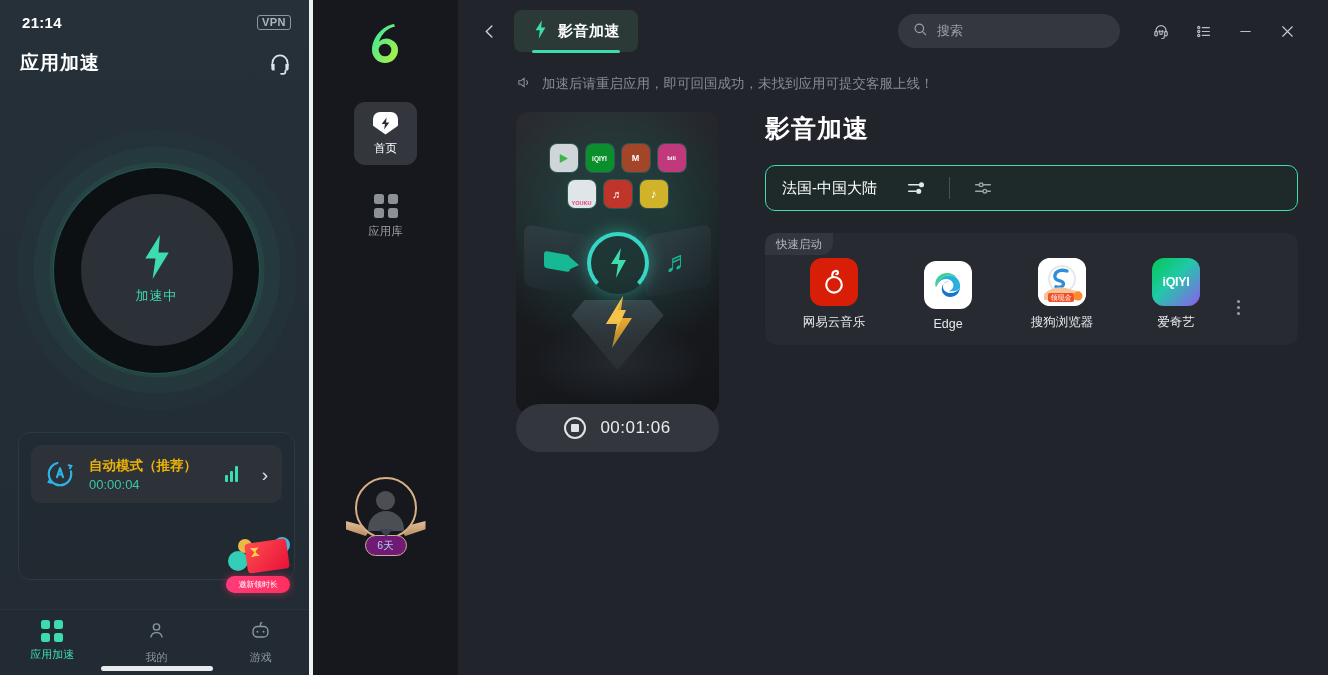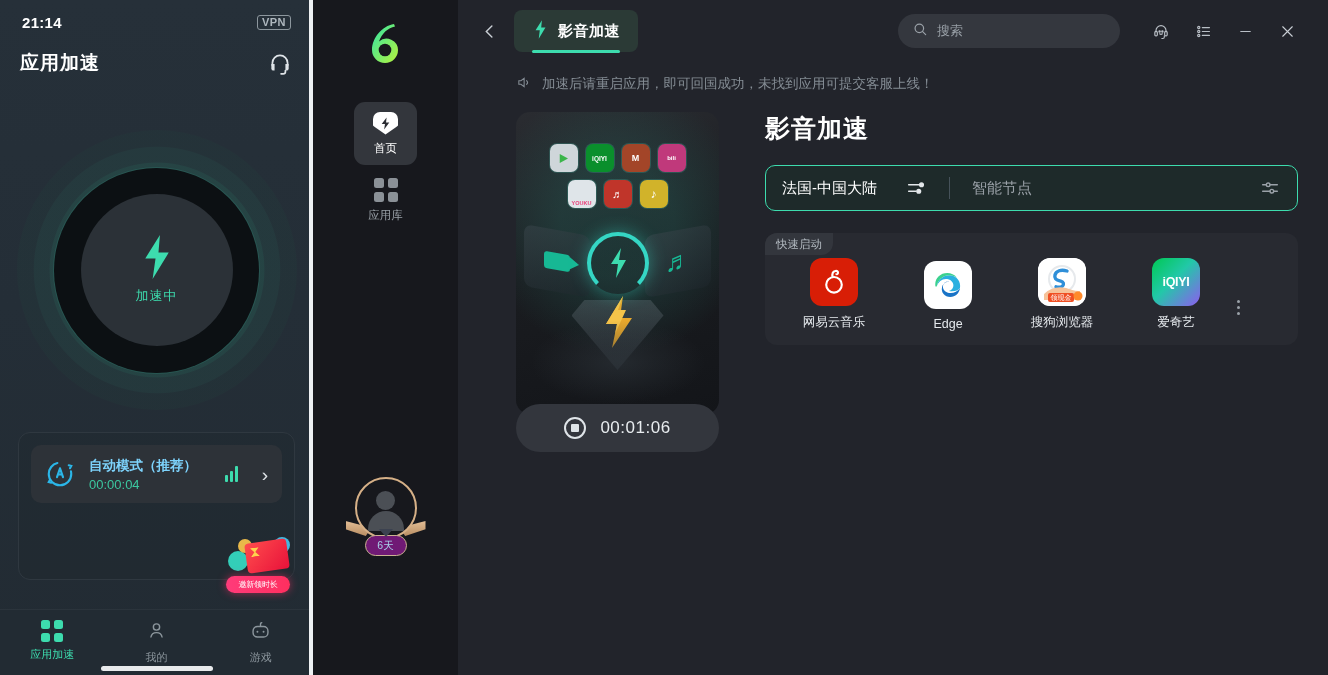--- a/index.html
+++ b/index.html
@@ -72,21 +72,21 @@
     border:1px solid #2f3840; border-radius:12px;
     background: rgba(32,40,47,.35);
   }
   .mode-card {
     position:absolute; left:12px; right:12px; top:12px; height:58px;
     background:#2d3238; border-radius:10px;
     display:flex; align-items:center; padding:0 14px; gap:14px;
   }
   .mode-ic { width:30px; height:30px; color:#2bb6e8; flex:0 0 30px; }
   .mode-texts { flex:1; display:flex; flex-direction:column; gap:2px; }
-  .mode-name { color:#7dd3fc; font-size:13.5px; font-weight:bold; }
+  .mode-name { color:#eab308; font-size:13.5px; font-weight:bold; }
   .mode-time { color:#3ddcae; font-size:13px; opacity:.88; }
   .mode-bars { display:flex; align-items:flex-end; gap:2px; height:16px; }
   .mode-bars i { width:3px; background:#3ddcae; border-radius:1px; display:block; }
   .mode-bars i:nth-child(1){height:7px}
   .mode-bars i:nth-child(2){height:11px}
   .mode-bars i:nth-child(3){height:16px}
   .chev-r { color:#dfe4e8; font-size:19px; margin-left:10px; line-height:1; }
   .supported-link {
     position:absolute; left:0; right:0; top:96px; text-align:center;
     color:#8e989f; font-size:12.5px; text-decoration:underline;
@@ -132,21 +132,21 @@
     position:absolute; right:0; top:0; width:4px; height:675px;
     background:#eef1f3;
   }
 
   
   .nav {
     flex:0 0 145px; width:145px; height:675px;
     background:#17181d; position:relative;
   }
   .brand-logo { position:absolute; top:18px; left:50%; transform:translateX(-50%); width:52px; height:52px; }
-  .nav-items { position:absolute; top:102px; left:0; right:0; display:flex; flex-direction:column; align-items:center; gap:4px;}
+  .nav-items { position:absolute; top:102px; left:0; right:0; display:flex; flex-direction:column; align-items:center; gap:20px;}
   .nav-item {
     width:63px; height:63px; border-radius:11px;
     display:flex; flex-direction:column; align-items:center; justify-content:center; gap:6px;
   }
   .nav-item.active { background:#33363c; }
   .nav-label { font-size:11.5px; color:#9aa1a8; }
   .nav-item.active .nav-label { color:#ffffff; }
   .nav-bolt-badge {
     width:25px;height:23px;background:#fff;
     border-radius:7px 7px 10px 10px;
@@ -571,21 +571,20 @@
         <div class="region-bar">
           <span class="region-name">法国-中国大陆</span>
           <span class="slider-ic">
             <svg viewBox="0 0 24 24" width="22" height="22" fill="none" stroke="#e3e7ea" stroke-width="1.6" stroke-linecap="round">
               <path d="M4 8.5h12M4 15.5h8"></path>
               <circle cx="18" cy="8.5" r="2" fill="#e3e7ea"></circle>
               <circle cx="15" cy="15.5" r="2" fill="#e3e7ea"></circle>
             </svg>
           </span>
           <span class="v-div"></span>
-          <span class="node-name">智能节点</span>
           <span class="slider-ic2">
             <svg viewBox="0 0 24 24" width="22" height="22" fill="none" stroke="#9aa1a8" stroke-width="1.5" stroke-linecap="round">
               <path d="M4 8.5h4M12 8.5h8M4 15.5h8M16 15.5h4"></path>
               <circle cx="10" cy="8.5" r="2"></circle>
                 <circle cx="14" cy="15.5" r="2"></circle>
             </svg>
           </span>
         </div>
 
         <div class="quick-card">

